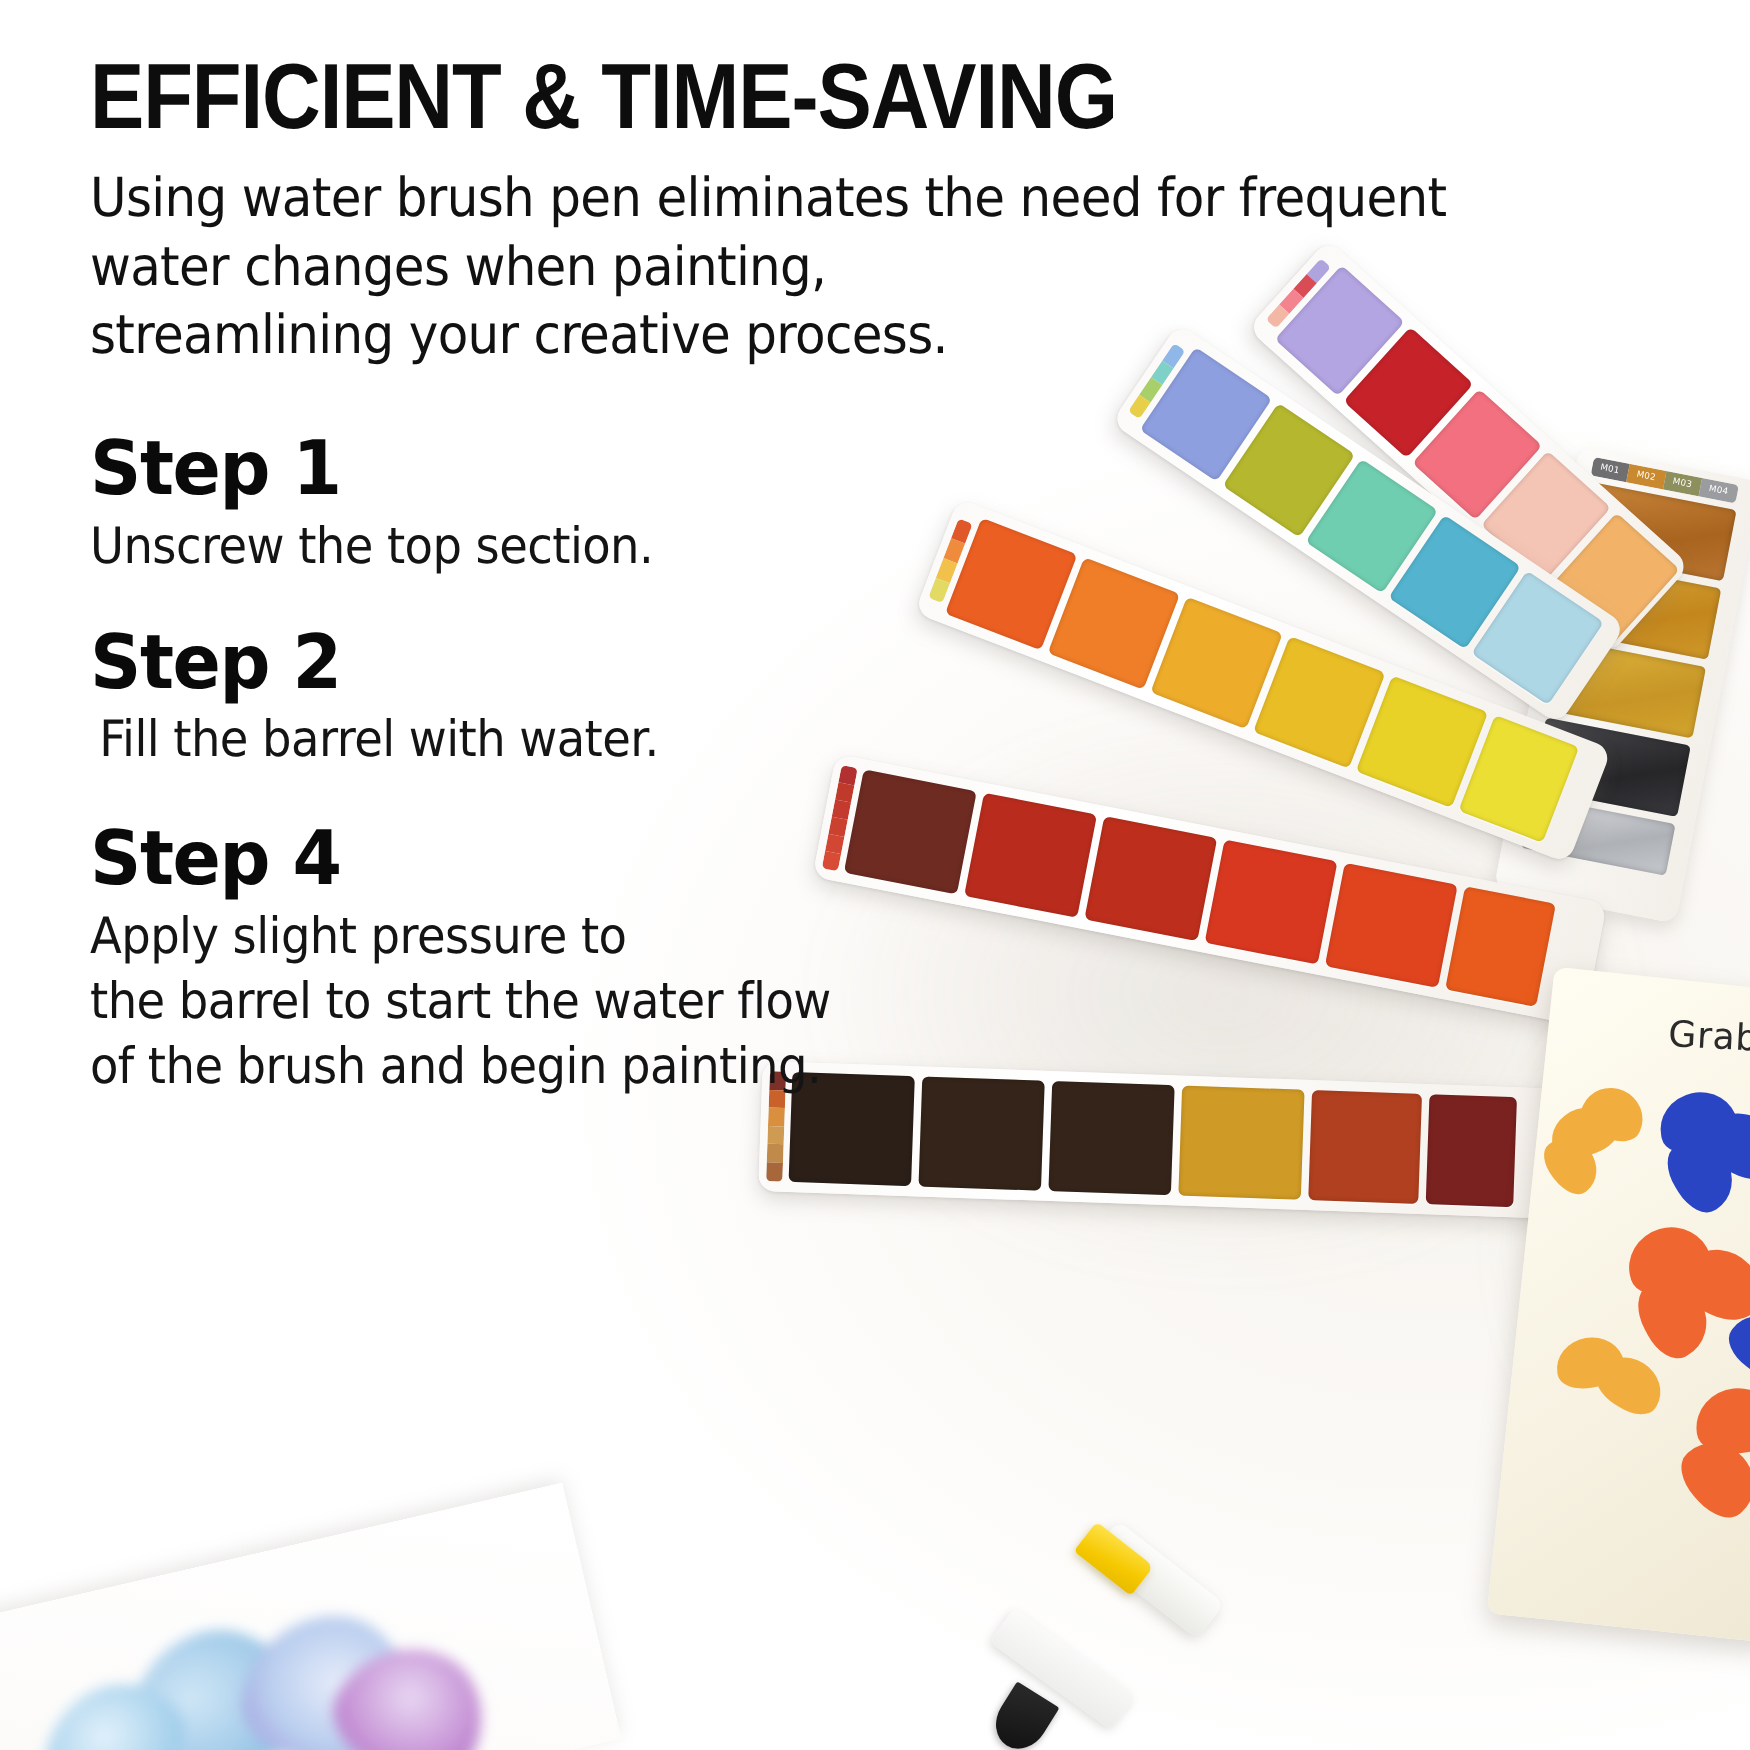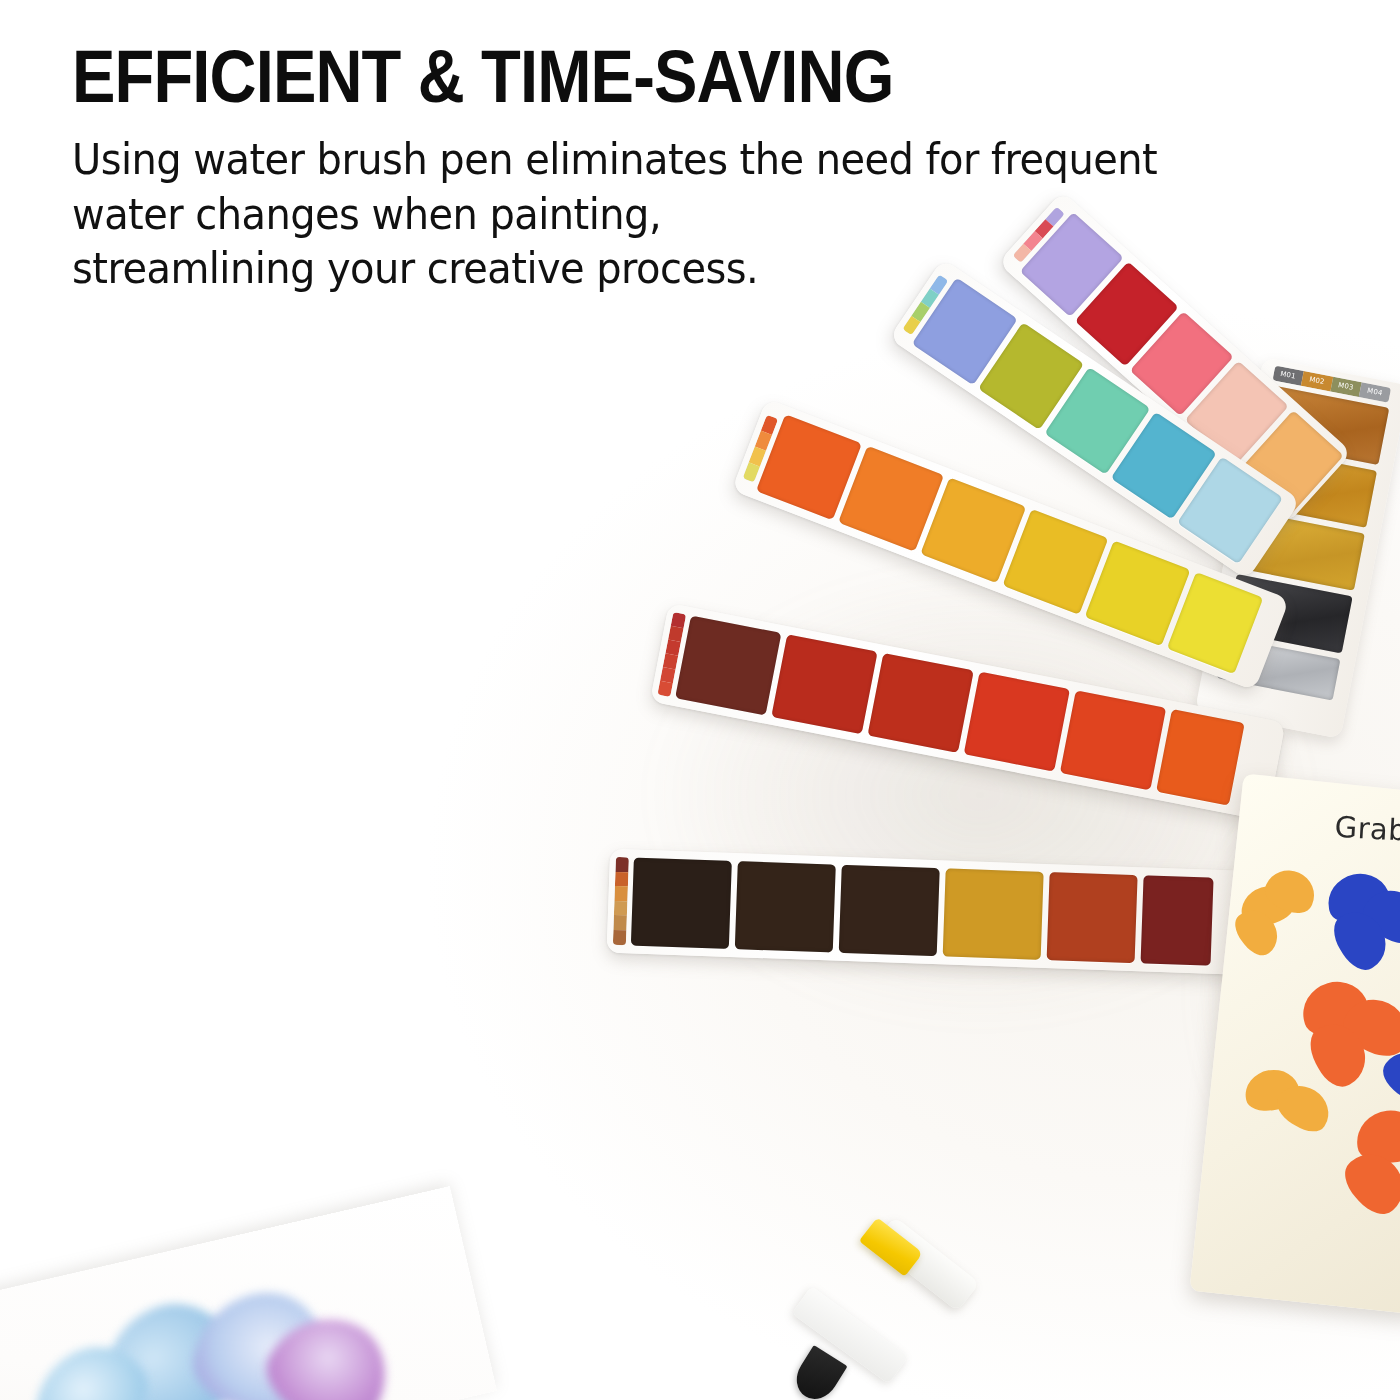--- a/index.html
+++ b/index.html
@@ -310,20 +310,40 @@
     <h1 class="title">EFFICIENT &amp; TIME-SAVING</h1>
 
     <div class="intro">
       <div>Using water brush pen eliminates the need for frequent</div>
       <div>water changes when painting,</div>
       <div>streamlining your creative process.</div>
     </div>
 
     <div class="steps">
 
-
-
-
+      <div class="step s1">
+        <div class="step-head">Step 1</div>
+        <div class="step-body">
+          <div>Unscrew the top section.</div>
+        </div>
+      </div>
+
+      <div class="step s2">
+        <div class="step-head">Step 2</div>
+        <div class="step-body pad-l">
+          <div>Fill the barrel with water.</div>
+        </div>
+      </div>
+
+
+      <div class="step">
+        <div class="step-head">Step 4</div>
+        <div class="step-body">
+          <div>Apply slight pressure to</div>
+          <div>the barrel to start the water flow</div>
+          <div>of the brush and begin painting.</div>
+        </div>
+      </div>
 
     </div>
   </div>
 
 </div>
 
 </body></html>

